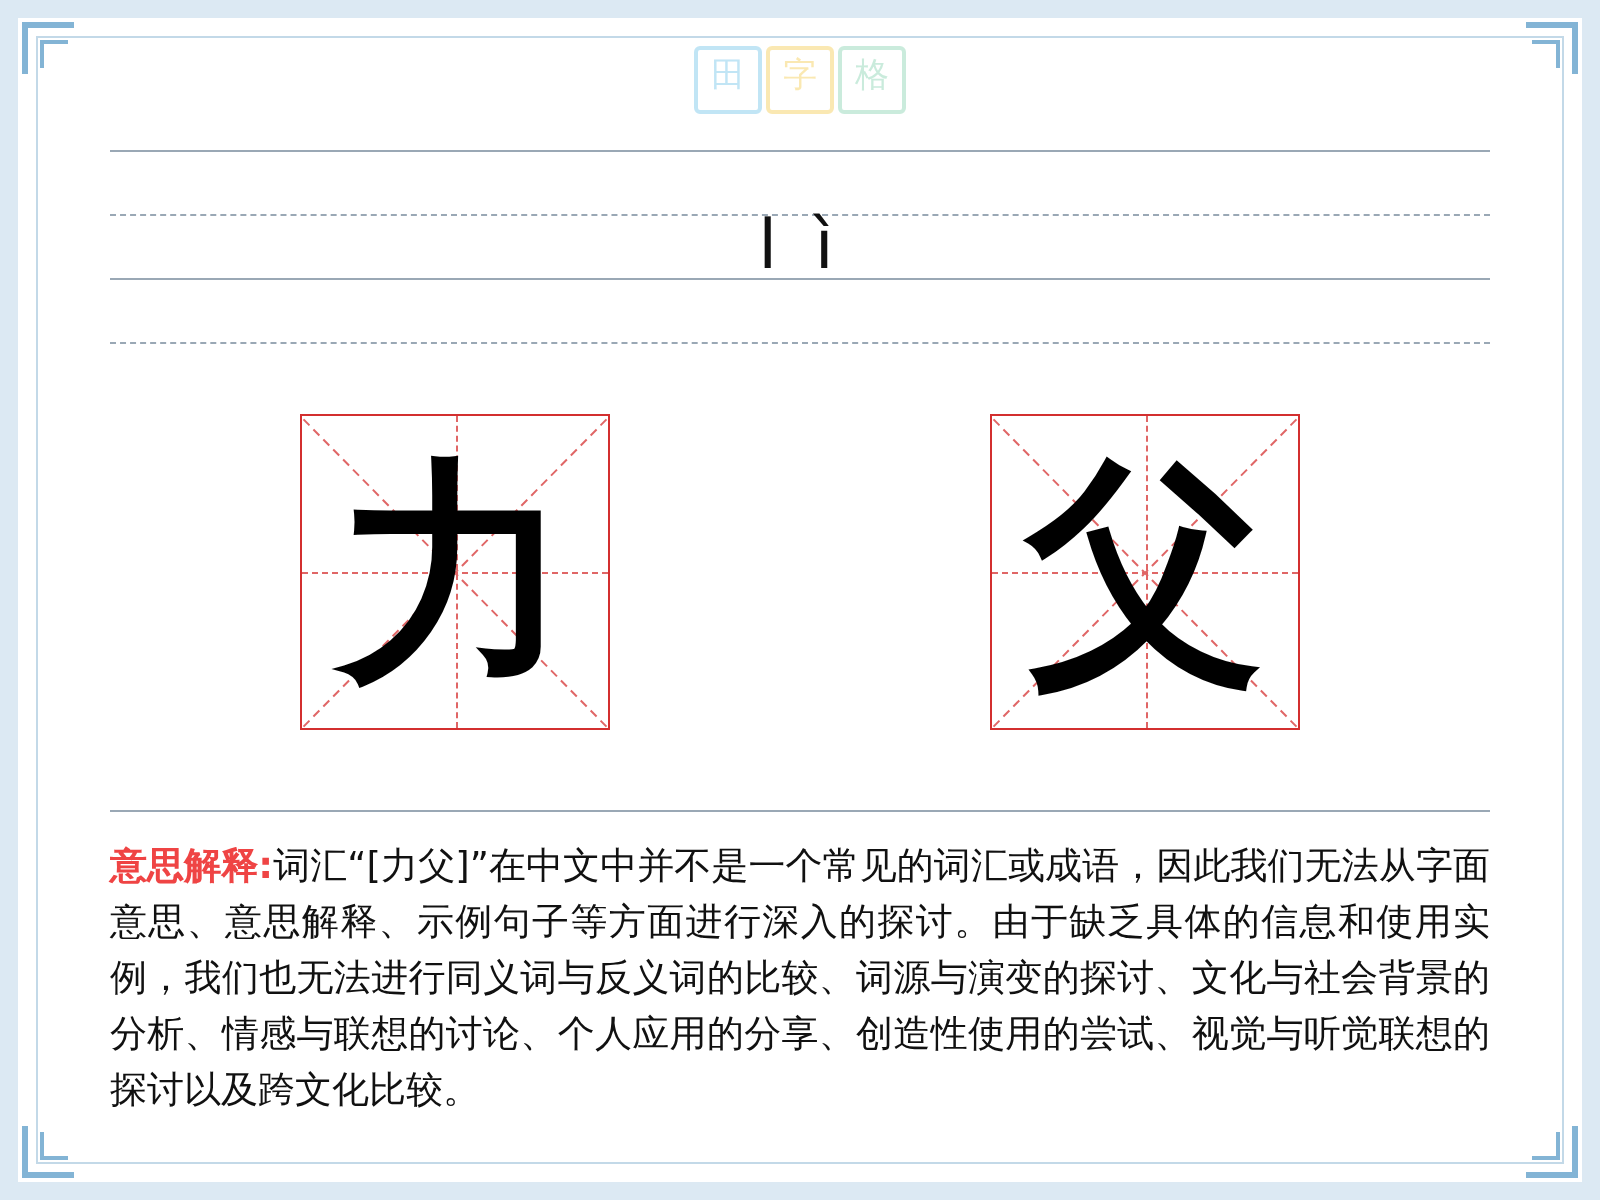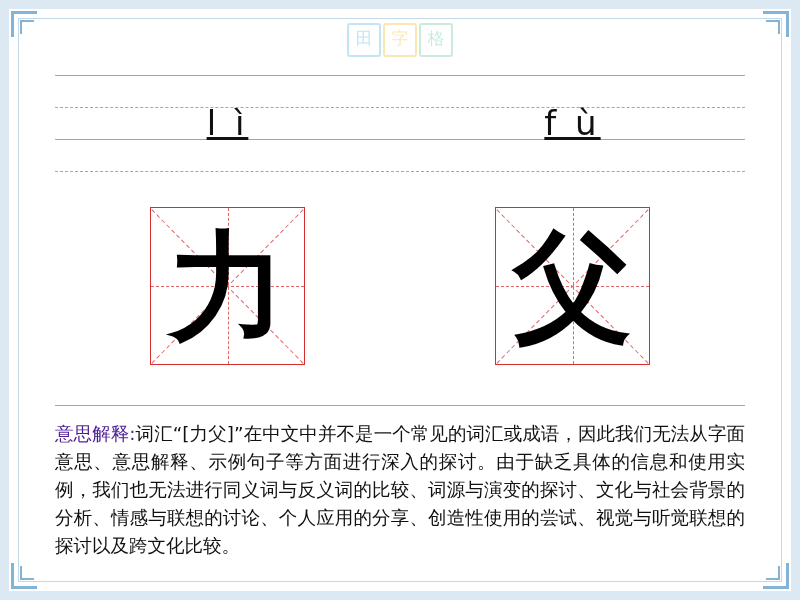--- a/index.html
+++ b/index.html
@@ -111,21 +111,20 @@
   }
   .pinyin-cell {
     flex: 1;
     display: flex;
     align-items: center;
     justify-content: center;
     font-family: "DejaVu Sans", sans-serif;
     font-size: 34px;
     letter-spacing: 4px;
     color: #111;
-    text-decoration: underline;
   }
 
   
   .char-row {
     position: absolute;
     left: 46px;
     right: 46px;
     top: 196px;
     height: 162px;
     display: flex;
@@ -186,22 +185,22 @@
     top: 396px;
     border-top: 1px solid #9aa8b5;
     padding-top: 14px;
     font-family: "DejaVu Sans", sans-serif;
     font-size: 18.5px;
     line-height: 1.52;
     color: #111;
     text-align: justify;
   }
   .explain .label {
-    font-weight: 400;
-    color: #4c1d95;
+    font-weight: 700;
+    color: #ef4444;
   }
 </style>
 </head>
 <body>
 
 <div class="page">
 
   <div class="corner tl"></div>
   <div class="corner tr"></div>
   <div class="corner bl"></div>
@@ -214,21 +213,20 @@
   </div>
 
   <div class="staff">
     <div class="line solid l1"></div>
     <div class="line l2"></div>
     <div class="line solid l3"></div>
     <div class="line l4"></div>
 
     <div class="pinyin-row">
       <div class="pinyin-cell">l ì</div>
-      <div class="pinyin-cell">f ù</div>
     </div>
   </div>
 
   <div class="char-row">
     <div class="char-cell">
       <div class="tianzige">
         <div class="gl h"></div>
         <div class="gl v"></div>
         <div class="gl d1"></div>
         <div class="gl d2"></div>

